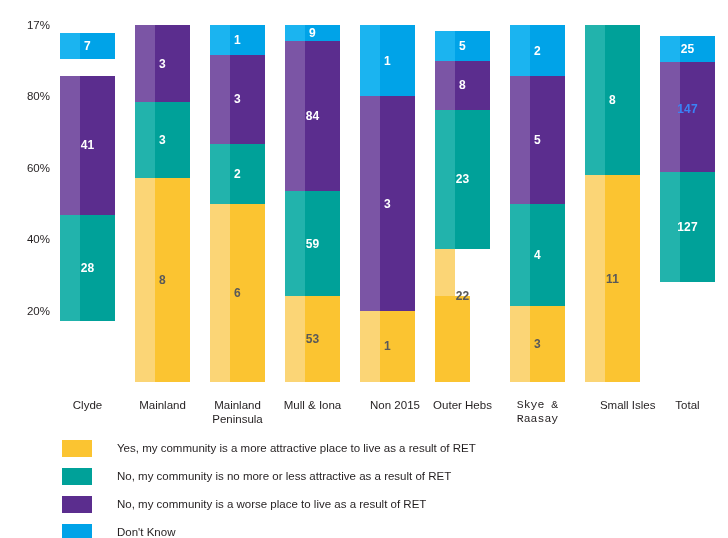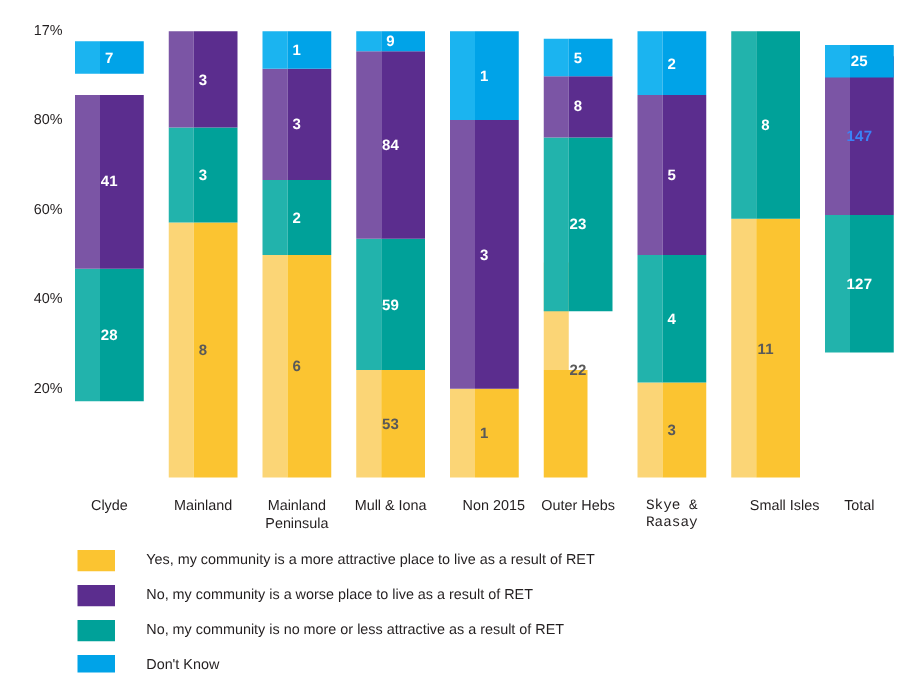--- a/index.html
+++ b/index.html
@@ -250,26 +250,26 @@
         <div>Total</div>
       </div>
     </div>
 
   <div class="legend">
       <div class="legend-row">
         <span class="legend-swatch" style="background: rgb(251, 196, 49);"></span>
         <span class="legend-text">Yes, my community is a more attractive place to live as a result of RET</span>
       </div>
       <div class="legend-row">
+        <span class="legend-swatch" style="background: rgb(0, 161, 153);"></span>
+        <span class="legend-text">No, my community is no more or less attractive as a result of RET</span>
+      </div>
+      <div class="legend-row">
         <span class="legend-swatch" style="background: rgb(91, 45, 142);"></span>
         <span class="legend-text">No, my community is a worse place to live as a result of RET</span>
       </div>
       <div class="legend-row">
-        <span class="legend-swatch" style="background: rgb(0, 161, 153);"></span>
-        <span class="legend-text">No, my community is no more or less attractive as a result of RET</span>
-      </div>
-      <div class="legend-row">
         <span class="legend-swatch" style="background: rgb(0, 163, 232);"></span>
         <span class="legend-text">Don't Know</span>
       </div>
     </div>
 
 </div>
 
 </body></html>

